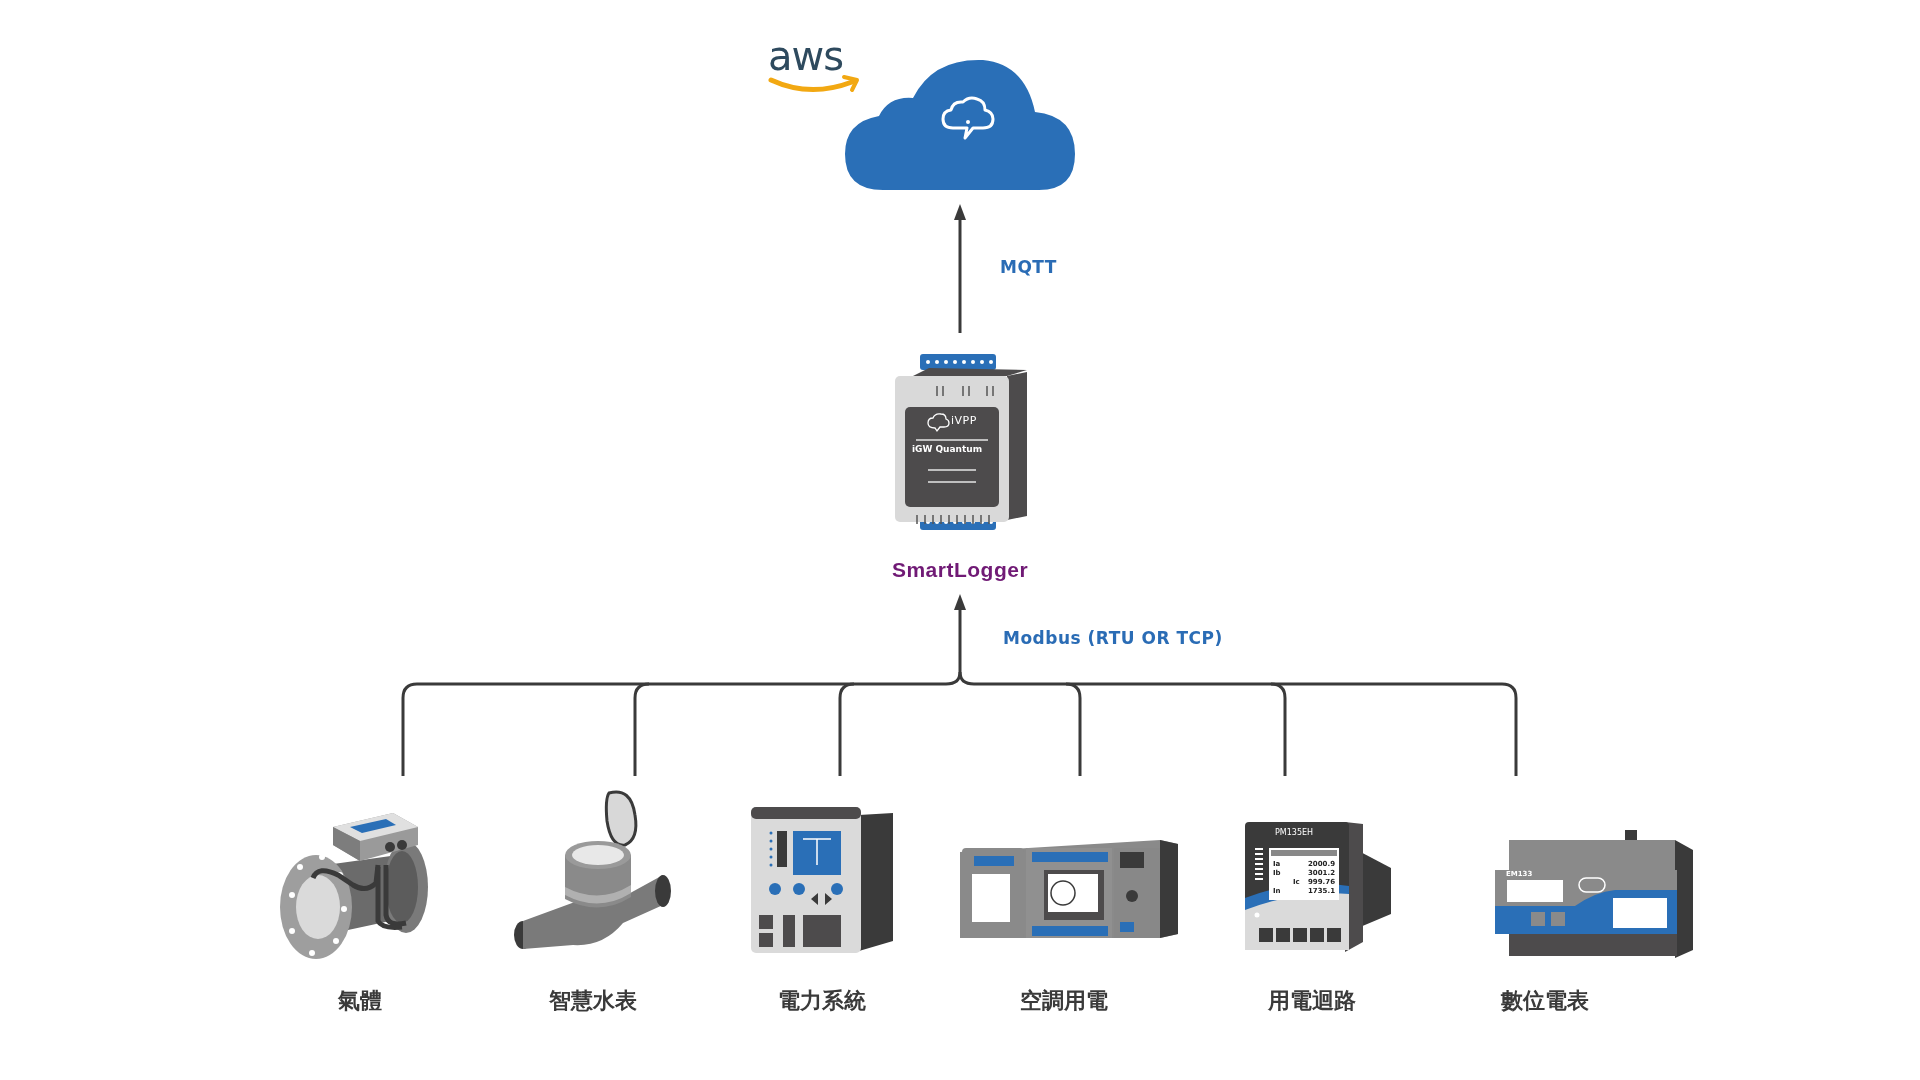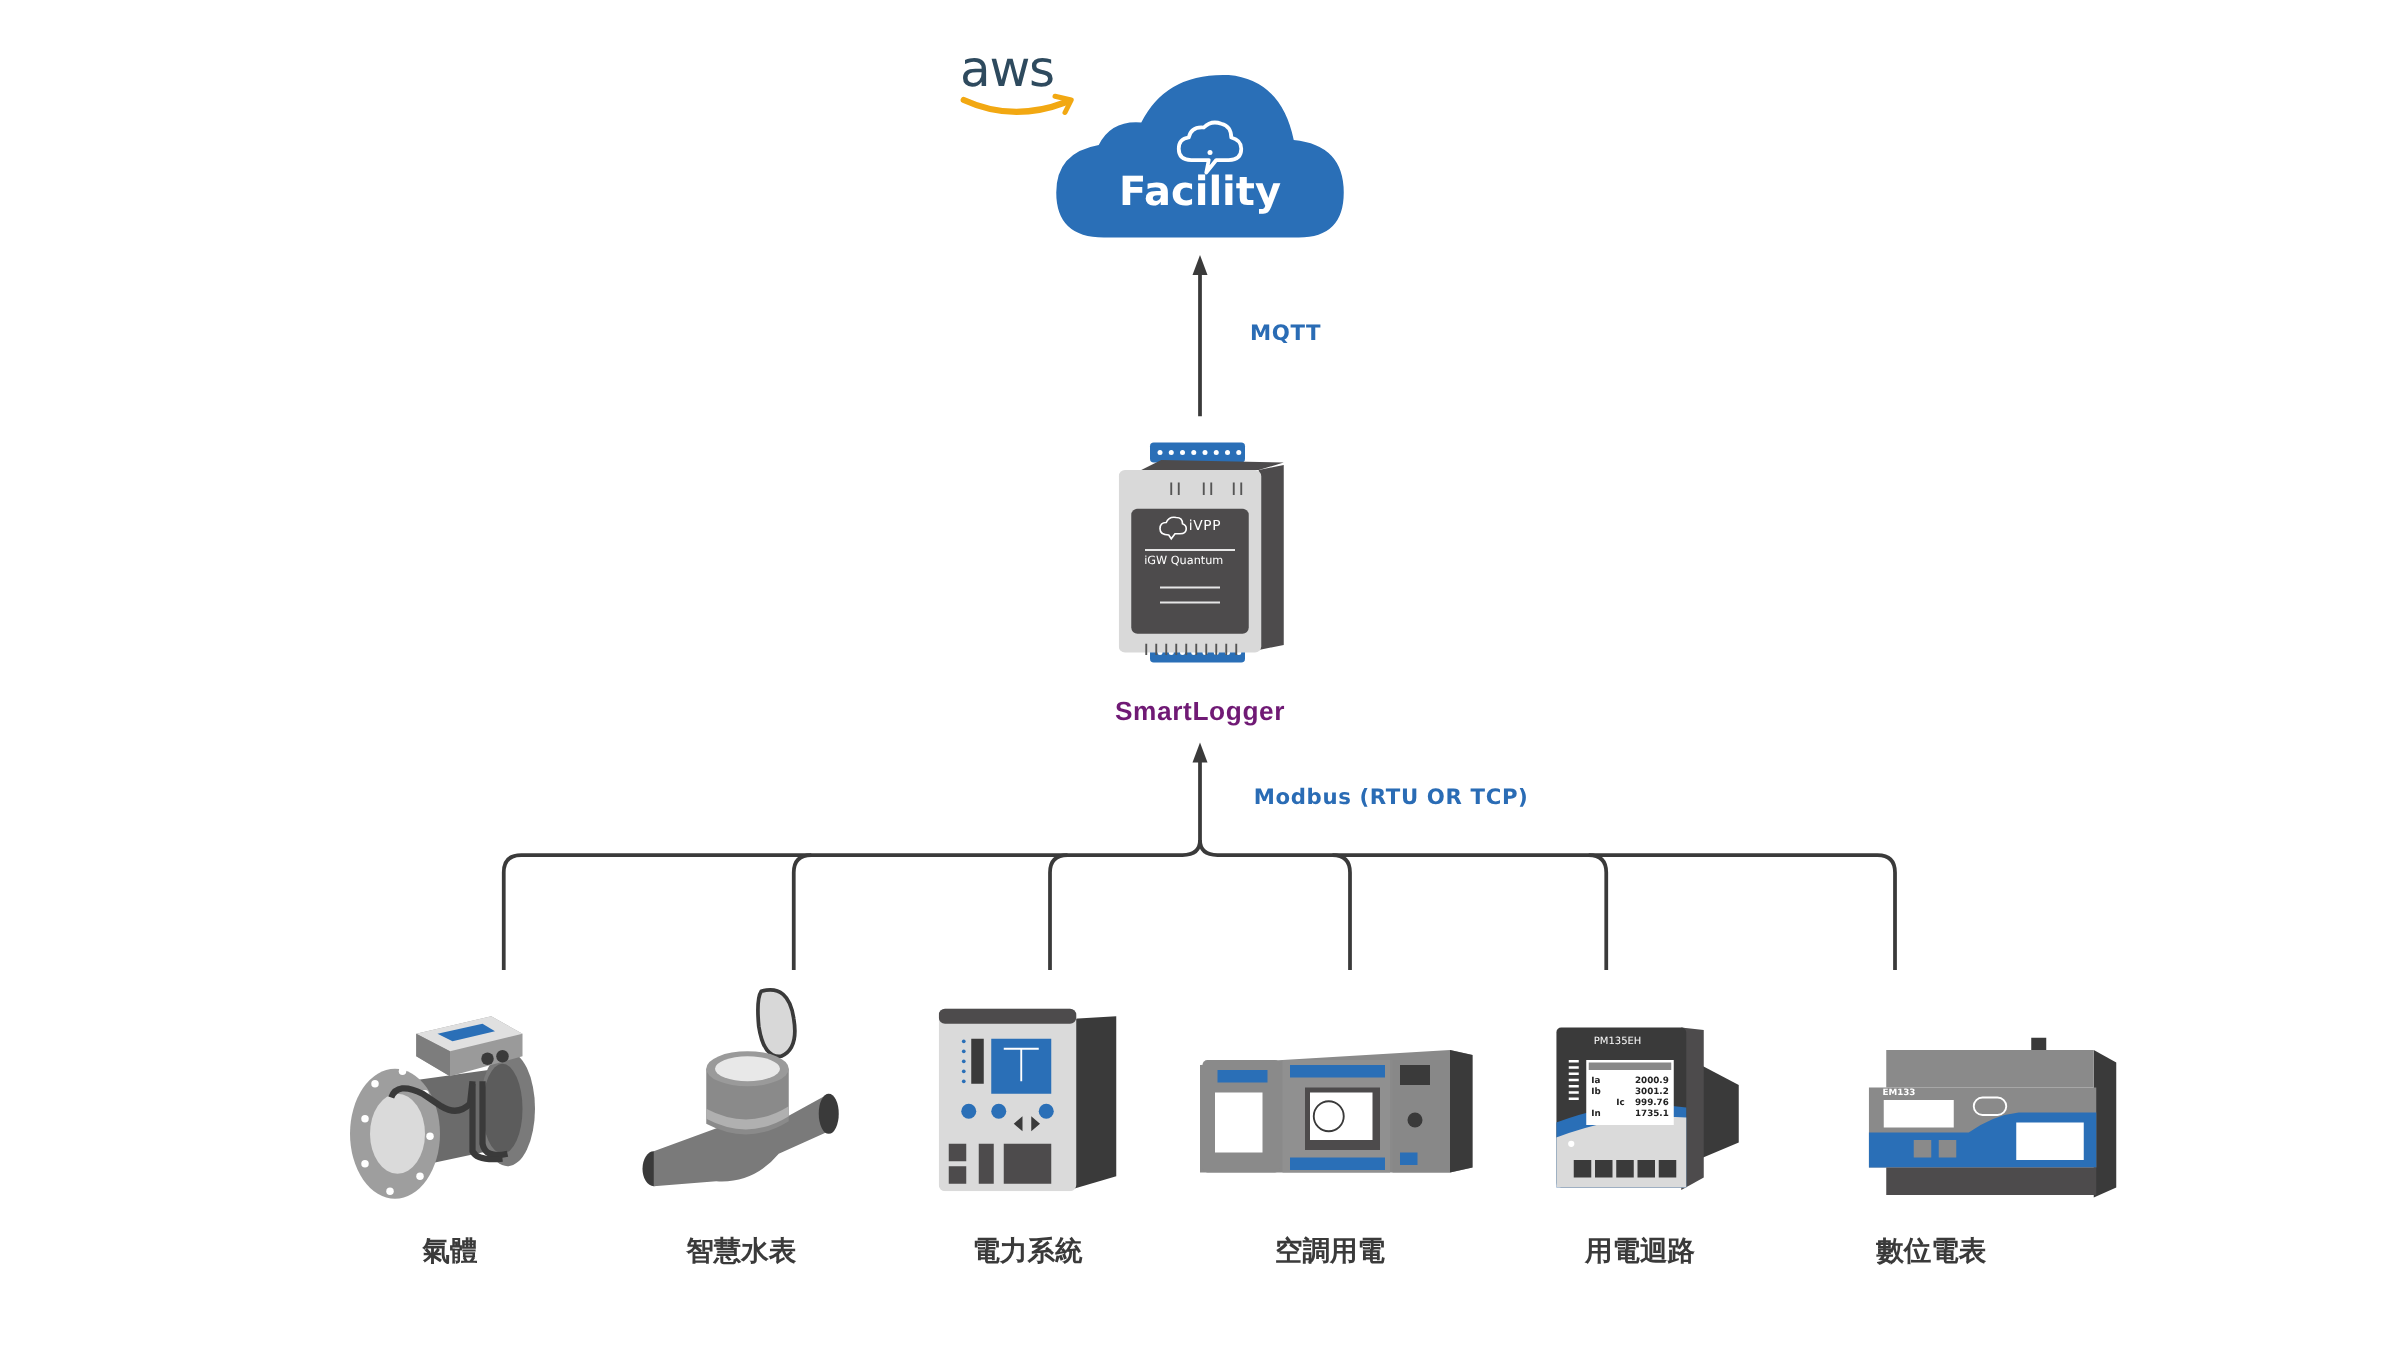--- a/index.html
+++ b/index.html
@@ -41,21 +41,20 @@
 </div>
 
 <div class="abs" style="left:843px;top:54px;width:234px;height:140px;">
   <svg width="234" height="140">
     <path d="M40,136 Q2,136 2,100 Q2,68 36,62 Q46,42 70,44 Q90,4 140,6 Q182,10 192,58 Q232,62 232,100 Q232,136 196,136 Z" fill="#2a6fb7"></path>
   </svg>
   <svg class="abs" style="left:96px;top:42px;" width="58" height="46" viewBox="0 0 58 46">
     <path d="M14,32 Q4,32 4,23 Q4,15 12,14 Q14,5 24,6 Q30,0 38,3 Q46,5 46,14 Q54,16 54,23 Q54,32 44,32 L34,32 L26,42 L28,32 Z" fill="none" stroke="#ffffff" stroke-width="3" stroke-linejoin="round"></path>
     <circle cx="29" cy="26" r="2" fill="#ffffff"></circle>
   </svg>
-  <div class="abs" style="left:0;top:80px;width:234px;text-align:center;color:#ffffff;font-weight:bold;font-size:32px;font-family:'DejaVu Sans',sans-serif;">Facility</div>
 </div>
 
 <div class="abs label-blue" style="left:1000px;top:257px;">MQTT</div>
 
 <div class="abs" style="left:895px;top:352px;width:134px;height:180px;">
   <svg width="134" height="180">
 
     <rect x="25" y="2" width="76" height="16" rx="3" fill="#2a6fb7"></rect>
     <g fill="#ffffff">
       <circle cx="33" cy="10" r="2"></circle>
@@ -104,21 +103,21 @@
         <line x1="54" y1="163" x2="54" y2="172"></line>
         <line x1="62" y1="163" x2="62" y2="172"></line>
       <line x1="70" y1="163" x2="70" y2="172"></line>
         <line x1="78" y1="163" x2="78" y2="172"></line>
         <line x1="86" y1="163" x2="86" y2="172"></line>
       <line x1="94" y1="163" x2="94" y2="172"></line>
     </g>
     <path d="M40,76 Q33,76 33,71 Q33,66 38,66 Q40,61 46,62 Q51,62 51,67 Q54,68 54,71 Q54,75 49,75 L45,75 L42,79 Z" fill="none" stroke="#fff" stroke-width="1.3"></path>
   </svg>
   <div class="abs" style="left:56px;top:62px;font-size:11px;color:#fff;letter-spacing:0.5px;">iVPP</div>
-  <div class="abs" style="left:10px;top:92px;width:84px;text-align:center;font-size:9px;font-weight:normal;color:#fff;">iGW Quantum</div>
+  <div class="abs" style="left:10px;top:92px;width:84px;text-align:center;font-size:9px;font-weight:bold;color:#fff;">iGW Quantum</div>
 </div>
 
 <div class="abs label-dark" style="left:960px;top:558px;transform:translateX(-50%);font-size:21px;letter-spacing:0.5px;">SmartLogger</div>
 
 <div class="abs label-blue" style="left:1003px;top:628px;">Modbus (RTU OR TCP)</div>
 
 <div class="abs" style="left:278px;top:805px;width:160px;height:158px;">
   <svg width="160" height="158">
     <path d="M48,60 L120,50 L140,110 L70,125 Z" fill="#6b6b6b"></path>
     <ellipse cx="128" cy="82" rx="22" ry="46" fill="#7a7a7a"></ellipse>

